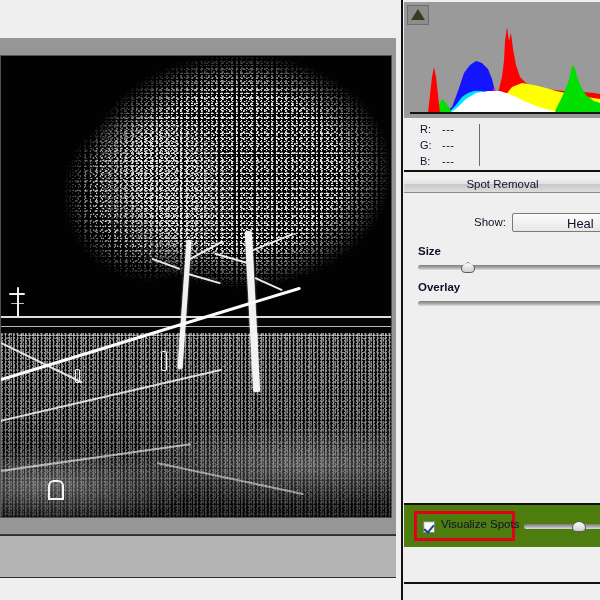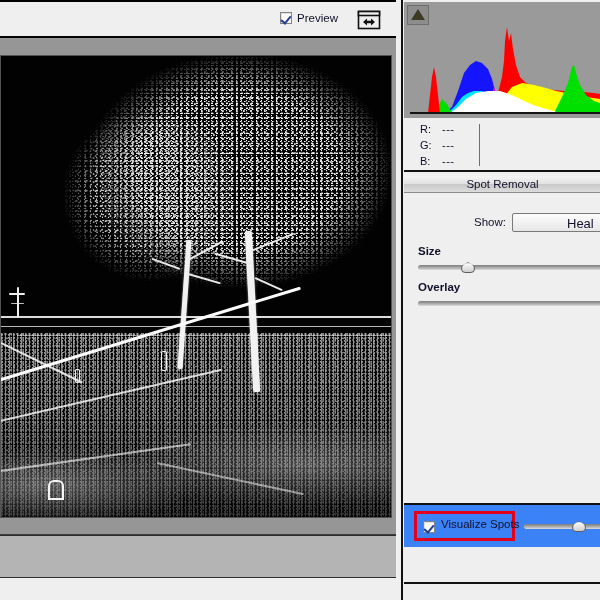--- a/index.html
+++ b/index.html
@@ -188,21 +188,21 @@
   }
 
   #size-label{top:52px;}
   #size-track{top:72px;width:196px;}
   #size-thumb{left:57px;top:69px;}
   #opacity-label{top:88px;}
   #opacity-track{top:108px;width:196px;}
 
   #visualize-row{
     position:absolute;left:1px;top:503px;width:197px;height:44px;
-    background:#3b82f6;
+    background:#4d7c0f;
     border-top:2px solid #111;box-sizing:border-box;
   }
   #vs-highlight{
     position:absolute;left:10px;top:6px;width:101px;height:30px;
     border:3px solid #e2001a;box-sizing:border-box;background:transparent;
   }
   #vs-check{position:absolute;left:19px;top:16px;}
   #vs-label{position:absolute;left:37px;top:13px;font-size:11.5px;color:#10102a;}
   #vs-track{position:absolute;left:120px;top:19px;width:78px;height:5px;}
   #vs-thumb{position:absolute;left:168px;top:16px;}
@@ -215,33 +215,20 @@
   #so-label{position:absolute;left:37px;top:9px;font-size:11.5px;color:#10102a;}
   #panel-bottom-rule{position:absolute;left:1px;top:582px;width:197px;height:2px;background:#111;}
 </style>
 </head>
 <body>
 
 <div id="app">
 
   <div id="left-pane">
 
-    <div id="top-toolbar">
-      <div id="preview-group">
-        <span class="ck checked"></span>
-        <span class="ck-label">Preview</span>
-      </div>
-      <div id="expand-btn">
-        <svg width="26" height="24" viewBox="0 0 26 24" aria-hidden="true">
-          <rect x="2.5" y="3.5" width="21" height="17" fill="#efefef" stroke="#111" stroke-width="1.6"></rect>
-          <rect x="2.5" y="3.5" width="21" height="4" fill="#efefef" stroke="#111" stroke-width="1.6"></rect>
-          <path d="M7 14 L11 10.5 L11 12.8 L15 12.8 L15 10.5 L19 14 L15 17.5 L15 15.2 L11 15.2 L11 17.5 Z" fill="#111"></path>
-        </svg>
-      </div>
-    </div>
 
     <div id="canvas-area">
       <div id="image-frame">
         <div id="photo">
           <div class="sky"></div>
           <div class="ground"></div>
 
           <div class="speck" id="canopy"></div>
           <div class="speck" id="canopy2"></div>
           <div class="speck" id="grass"></div>

